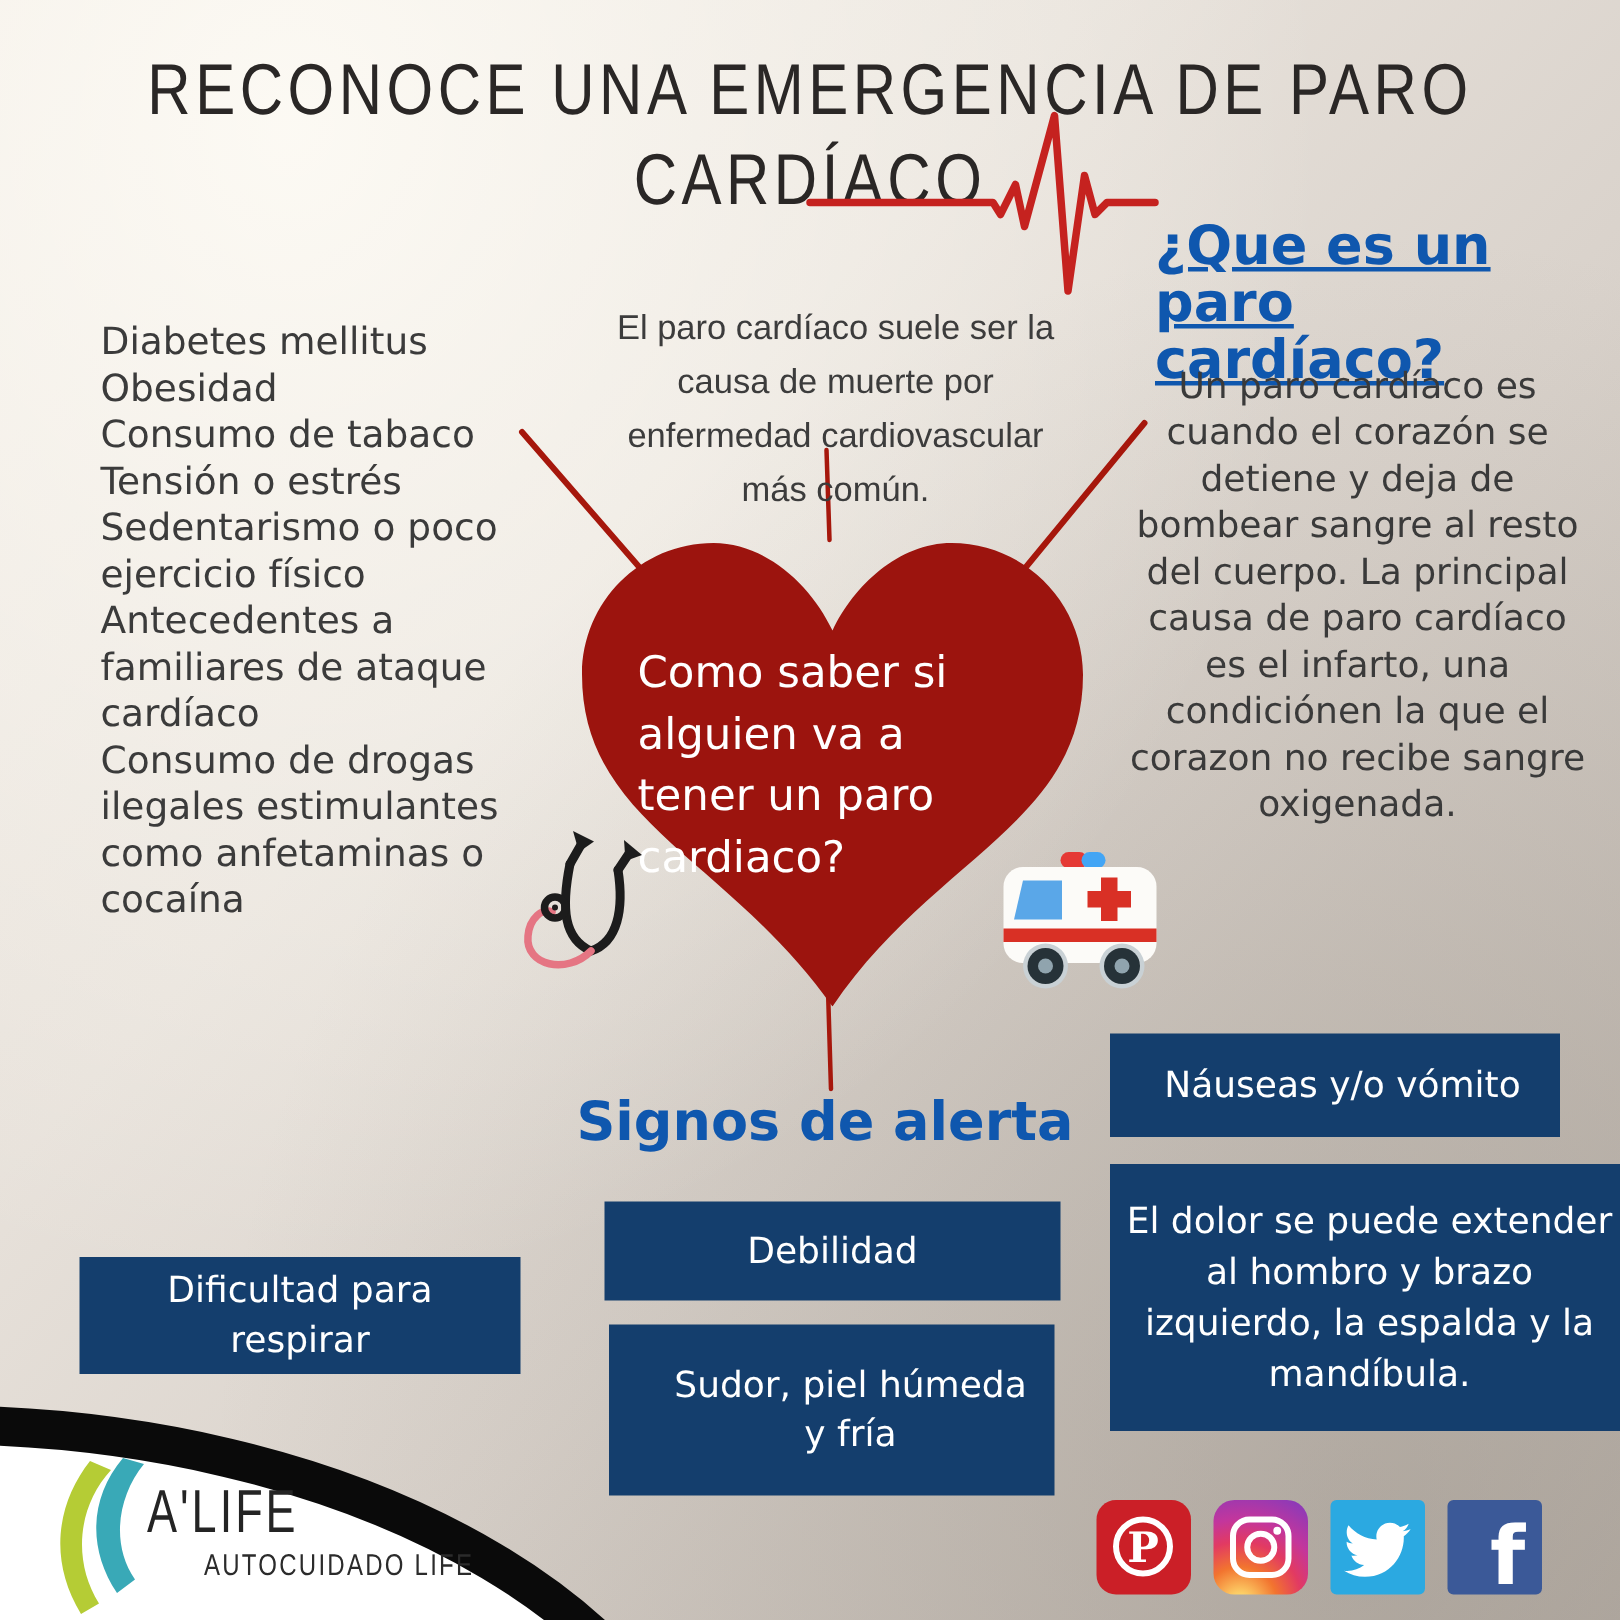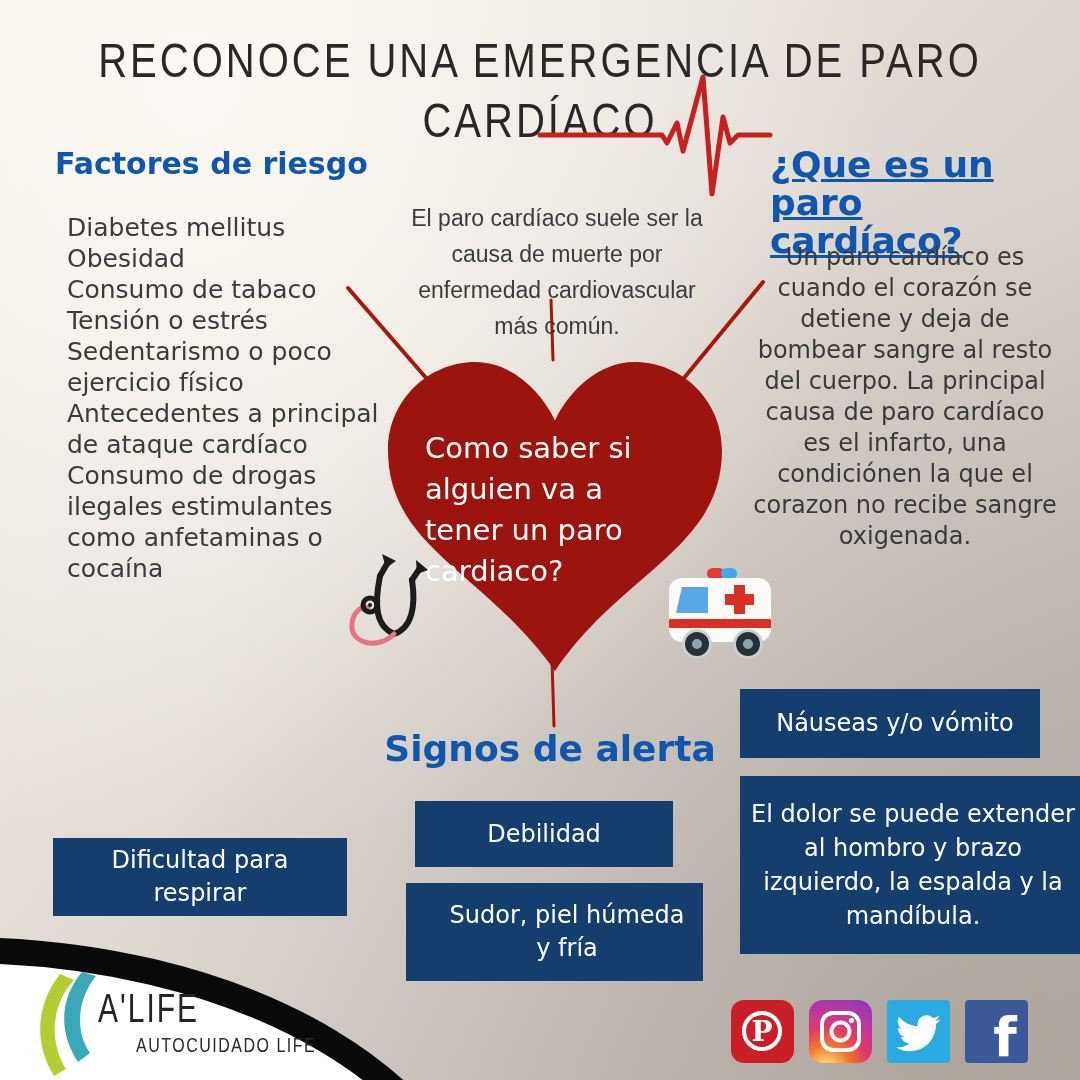--- a/index.html
+++ b/index.html
@@ -53,28 +53,27 @@
   <div class="abs title-line" style="top:94px;left:0;">CARDÍACO</div>
 
   <svg class="abs" style="left:0;top:0;" width="1080" height="1080" viewBox="0 0 1080 1080">
     <polyline points="540,135 662,135 667,143 677,123 683,151 703,77 712,194 723,117 730,143 738,135 770,135" fill="none" stroke="#c5221f" stroke-width="5" stroke-linecap="round" stroke-linejoin="round"></polyline>
     <line x1="348" y1="288" x2="427" y2="379" stroke="#a6170c" stroke-width="4" stroke-linecap="round"></line>
     <line x1="551" y1="300" x2="553" y2="360" stroke="#a6170c" stroke-width="3" stroke-linecap="round"></line>
     <line x1="763" y1="282" x2="684" y2="378" stroke="#a6170c" stroke-width="4" stroke-linecap="round"></line>
     <line x1="552" y1="660" x2="554" y2="726" stroke="#a6170c" stroke-width="3" stroke-linecap="round"></line>
   </svg>
 
-  <div class="abs blue-h" style="left:55px;top:146px;font-size:30px;">Factores de riesgo</div>
   <ul class="abs risk-list" style="left:55px;top:200px;width:325px;">
     <li>Diabetes mellitus</li>
     <li>Obesidad</li>
     <li>Consumo de tabaco</li>
     <li>Tensión o estrés</li>
     <li>Sedentarismo o poco ejercicio físico</li>
-    <li>Antecedentes a principal de ataque cardíaco</li>
+    <li>Antecedentes a familiares de ataque cardíaco</li>
     <li>Consumo de drogas ilegales estimulantes como anfetaminas o cocaína</li>
   </ul>
 
   <div class="abs intro-p" style="left:403px;top:160px;width:308px;margin-top:40px;">El paro cardíaco suele ser la causa de muerte por enfermedad cardiovascular más común.</div>
 
   <div class="abs blue-h" style="left:770px;top:146px;width:275px;font-size:36px;line-height:38px;text-align:left;text-decoration:underline;">¿Que es un paro cardíaco?</div>
   <div class="abs right-p" style="left:752px;top:242px;width:306px;">Un paro cardíaco es cuando el corazón se detiene y deja de bombear sangre al resto del cuerpo. La principal causa de paro cardíaco es el infarto, una condiciónen la que el corazon no recibe sangre oxigenada.</div>
 
   <svg class="abs" style="left:388px;top:362px;" width="334" height="309" viewBox="0 0 32 29.6">
     <path d="M23.6,0c-3.363,0-6.258,2.736-7.599,5.594C14.66,2.736,11.765,0,8.4,0 C3.763,0,0,3.763,0,8.4c0,9.433,9.228,11.63,15.999,21.2C22.404,20.1,32,17.9,32,8.4 C32,3.763,28.237,0,23.6,0z" fill="#9c140e"></path>
@@ -104,22 +103,22 @@
     <circle cx="42" cy="92" r="12" fill="#263238"></circle>
     <circle cx="42" cy="92" r="5" fill="#90a4ae"></circle>
     <circle cx="93" cy="92" r="15" fill="#c9d1d5"></circle>
     <circle cx="93" cy="92" r="12" fill="#263238"></circle>
     <circle cx="93" cy="92" r="5" fill="#90a4ae"></circle>
   </svg>
 
   <div class="abs navy-box" style="left:53px;top:838px;width:294px;height:78px;">Dificultad para respirar</div>
 
   <div class="abs blue-h" style="left:380px;top:728px;width:340px;font-size:36px;text-align:center;">Signos de alerta</div>
-  <div class="abs navy-box" style="left:403px;top:801px;width:258px;height:66px;margin-left:12px;">Debilidad</div>
-  <div class="abs navy-box" style="left:406px;top:883px;width:297px;height:98px;padding-left:35px;">Sudor, piel húmeda y fría</div>
+  <div class="abs navy-box" style="left:403px;top:801px;width:304px;height:66px;">Debilidad</div>
+  <div class="abs navy-box" style="left:406px;top:883px;width:297px;height:114px;padding-left:35px;">Sudor, piel húmeda y fría</div>
 
   <div class="abs navy-box" style="left:740px;top:689px;width:300px;height:69px;padding-left:20px;">Náuseas y/o vómito</div>
   <div class="abs navy-box" style="left:740px;top:776px;width:346px;height:178px;line-height:34px;">El dolor se puede extender al hombro y brazo izquierdo, la espalda y la mandíbula.</div>
 
   <svg class="abs" style="left:0;top:0;pointer-events:none;" width="1080" height="1080" viewBox="0 0 1080 1080">
     <ellipse cx="-40" cy="1260" rx="520" ry="310" fill="#ffffff" stroke="#0a0a0a" stroke-width="26"></ellipse>
   </svg>
 
   <svg class="abs" style="left:30px;top:972px;" width="90" height="108" viewBox="0 0 90 108">
     <path d="M30,2 C8,30 2,68 24,104 L36,97 C18,68 22,32 44,8 Z" fill="#b5cc35"></path>

